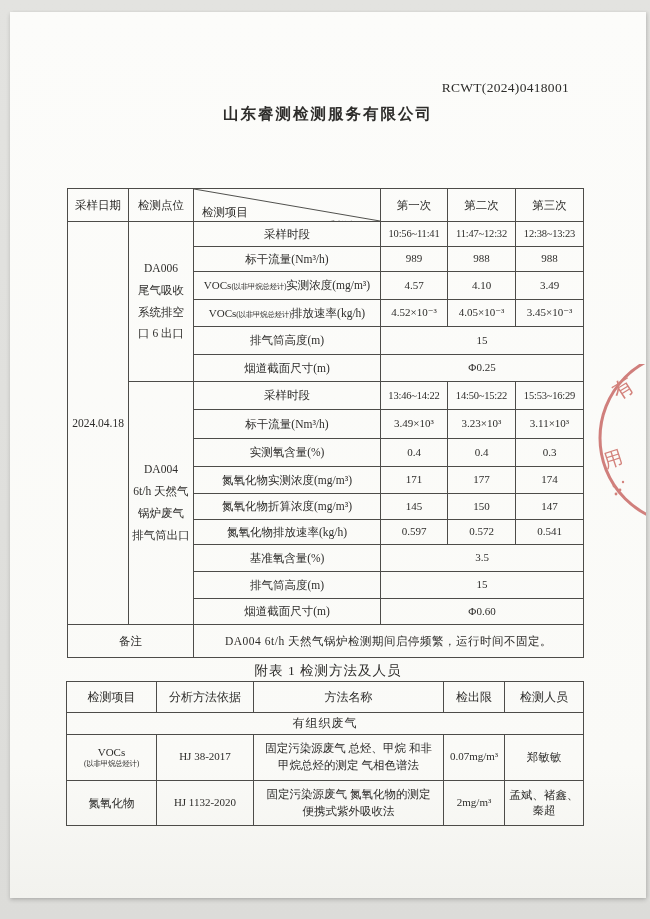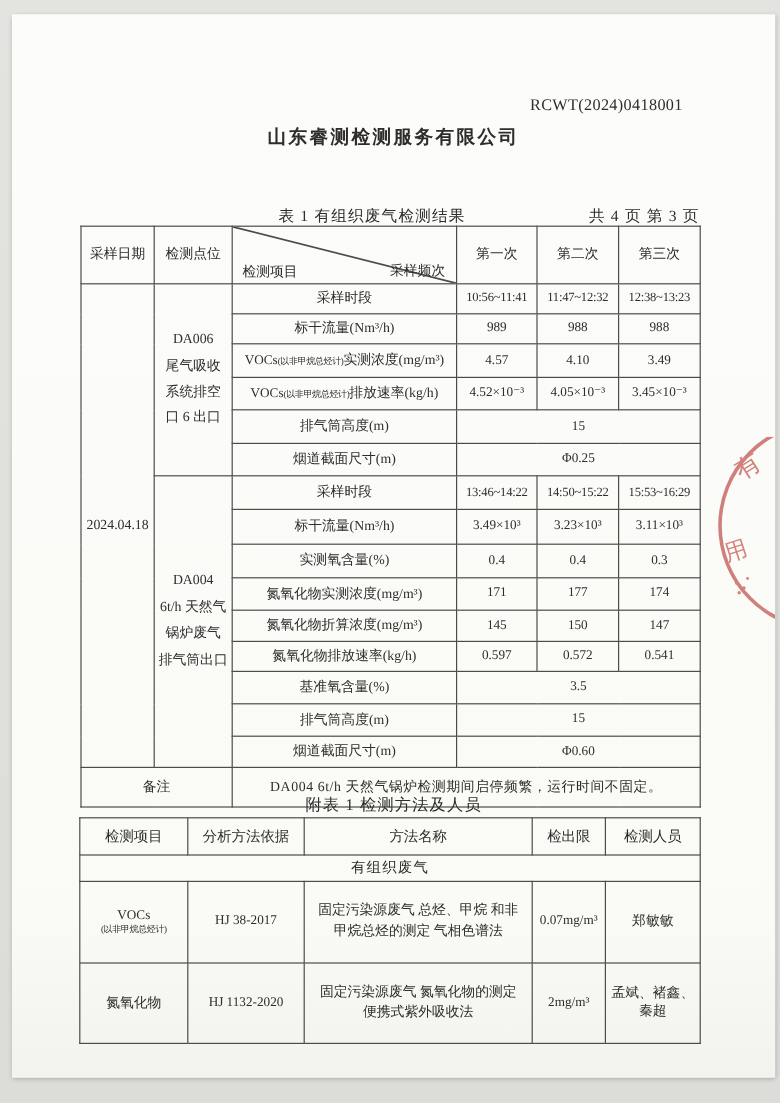--- a/index.html
+++ b/index.html
@@ -65,53 +65,49 @@
   .point-cell div { line-height: 1.9; font-size: 11.5px; }
   .date-cell { font-size: 11.5px; }
   .remark-content { font-size: 11.5px; letter-spacing: 0.5px; }
 
   .sub-title {
     position: absolute; top: 650px; left: 0; width: 100%;
     text-align: center; font-size: 13.5px; letter-spacing: 1px;
   }
   .sub-table .hdr { font-size: 12px; }
   .group-row td { font-size: 12px; letter-spacing: 1px; margin-top: 28px; }
-  .method-cell { font-size: 11.5px; line-height: 1.5; padding: 16px 6px; }
+  .method-cell { font-size: 11.5px; line-height: 1.5; padding: 5px 6px; }
 
   .seal {
     position: absolute; right: 0; top: 352px;
     width: 58px; height: 152px; overflow: hidden;
     pointer-events: none;
   }
 </style>
 </head>
 <body>
 
 <div class="scan-bg">
   <div class="paper">
 
     <div class="report-no">RCWT(2024)0418001</div>
     <div class="company">山东睿测检测服务有限公司</div>
 
-    <div class="caption-row">
-      <span class="tbl-caption">表 1   有组织废气检测结果</span>
-      <span class="page-info">共 4 页   第 3 页</span>
-    </div>
 
     <table class="main-table">
       <colgroup>
         <col style="width:61px">
           <col style="width:65px">
           <col style="width:187px">
         <col style="width:67px">
           <col style="width:68px">
           <col style="width:68px">
       </colgroup>
       <tbody>
-      <tr style="height:48px">
+      <tr style="height:33px">
         <td>采样日期</td>
         <td>检测点位</td>
         <td class="diag-cell">
           <svg viewBox="0 0 187 33" preserveAspectRatio="none">
             <line x1="0" y1="0" x2="187" y2="33" stroke="#4d4c49" stroke-width="1"></line>
           </svg>
           <span class="diag-top">采样频次</span>
           <span class="diag-bottom">检测项目</span>
         </td>
         <td>第一次</td>

